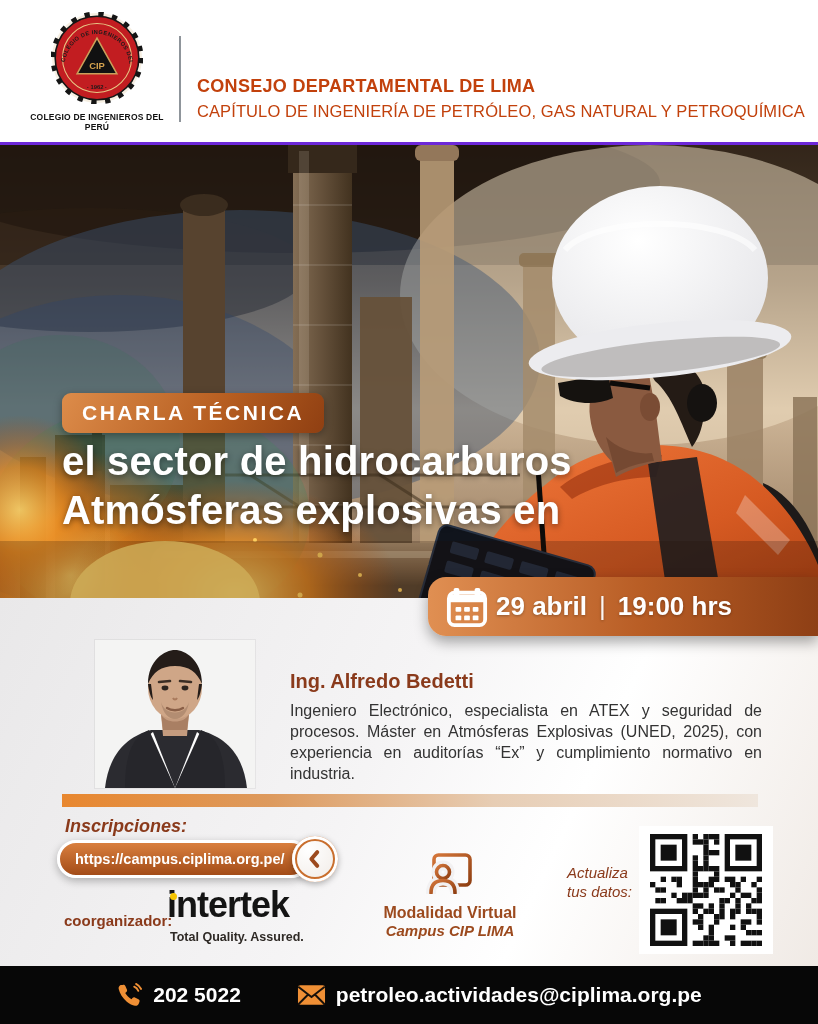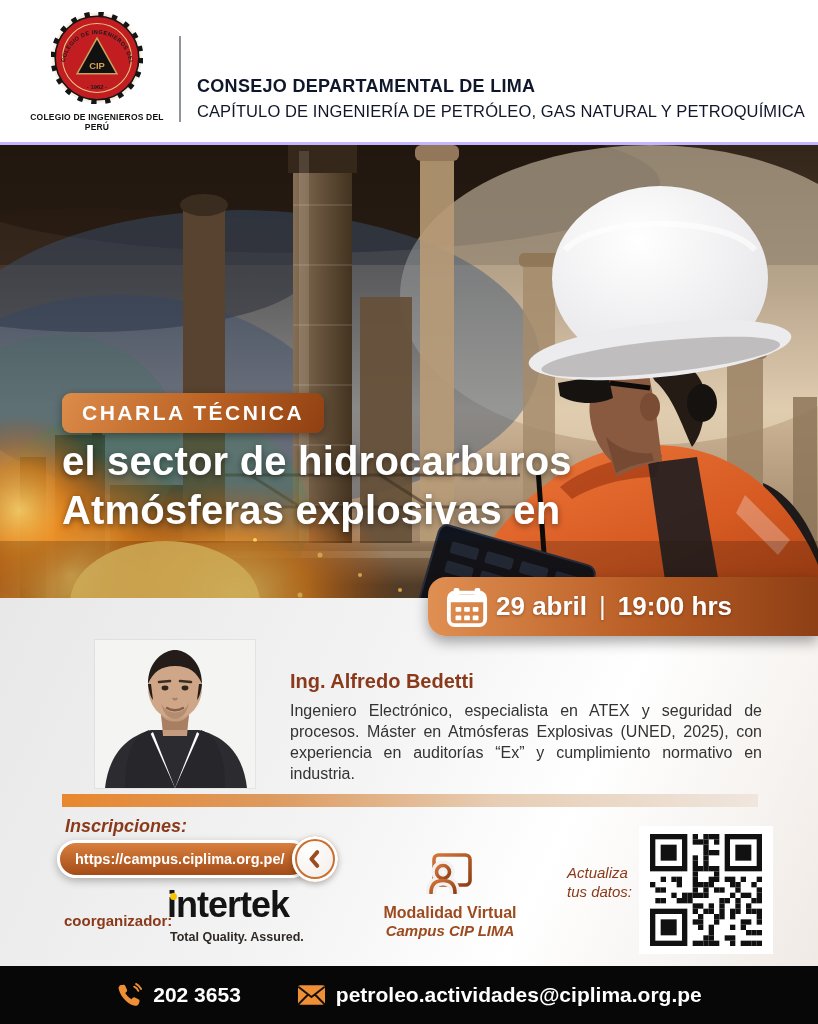--- a/index.html
+++ b/index.html
@@ -3,25 +3,25 @@
 <meta charset="utf-8">
 <style>
   html,body{margin:0;padding:0;background:#555;}
   .page{position:relative;width:818px;height:1024px;margin:0 auto;background:#fff;overflow:hidden;
         font-family:"Liberation Sans",sans-serif;}
   
   .header{position:absolute;left:0;top:0;width:818px;height:142px;background:#fff;}
   .logo-wrap{position:absolute;left:22px;top:12px;width:150px;text-align:center;}
   .logo-caption{margin-top:4px;font-size:8.5px;font-weight:bold;color:#111;letter-spacing:.2px;}
   .hdr-divider{position:absolute;left:179px;top:36px;width:2px;height:86px;background:#8f959b;}
-  .org-block{position:absolute;left:197px;top:76px;width:610px;color:#0f172a;}
+  .org-block{position:absolute;left:197px;top:76px;width:610px;color:#c2410c;}
   .org-line1{font-size:18px;font-weight:800;letter-spacing:.3px;}
   .org-line2{font-size:16.5px;font-weight:400;margin-top:5px;letter-spacing:.1px;}
   
-  .hero{position:absolute;left:0;top:142px;width:818px;height:456px;overflow:hidden;border-top:3px solid #c4b5fd;}
+  .hero{position:absolute;left:0;top:142px;width:818px;height:456px;overflow:hidden;border-top:3px solid #6d28d9;}
   .hero svg{position:absolute;left:0;top:0;}
   .hero-badge{position:absolute;left:62px;top:248px;padding:8px 20px;border-radius:9px;
       background:linear-gradient(120deg,#dd8c4a,#b55d20 60%,#8f3f12);
       color:#fff;font-size:21px;font-weight:800;letter-spacing:2.5px;
       box-shadow:0 3px 8px rgba(0,0,0,.35);}
   .hero-title{position:absolute;left:62px;top:292px;color:#fff;font-size:40px;font-weight:800;
       line-height:1.23;letter-spacing:.2px;text-shadow:0 2px 6px rgba(0,0,0,.45);}
   
   .date-ribbon{position:absolute;left:428px;top:577px;width:390px;height:59px;
       border-radius:18px 0 0 18px;display:flex;align-items:center;gap:8px;padding-left:18px;box-sizing:border-box;
@@ -469,21 +469,21 @@
         </svg>
     </div>
   </div>
 
   <div class="footer">
     <div class="footer-item">
       <svg width="27" height="27" viewBox="0 0 26 26">
         <path d="M4.5 2.8 C3 3.6 2.2 5 2.6 6.8 C3.5 11 6.4 15.6 10.4 18.9 C13 21 15.8 22.4 18.3 22.8 C20 23 21.4 22.2 22 20.6 L22.6 19 C23 18 22.6 17 21.6 16.5 L18.2 15 C17.4 14.6 16.5 14.8 15.9 15.5 L14.9 16.6 C12.6 15.3 10.2 12.9 8.9 10.6 L10 9.6 C10.7 9 10.9 8 10.5 7.2 L9 3.9 C8.5 2.9 7.4 2.5 6.4 2.9 Z" fill="#ef8f35"></path>
         <path d="M17.5 4.5 A8 8 0 0 1 21.5 8.5 M19.3 1.8 A11.5 11.5 0 0 1 24.2 6.7" stroke="#ef8f35" stroke-width="1.8" fill="none" stroke-linecap="round"></path>
       </svg>
-      <span>202 3653</span>
+      <span>202 5022</span>
     </div>
     <div class="footer-item">
       <svg width="29" height="22" viewBox="0 0 30 22">
         <rect x="1" y="1" width="28" height="20" rx="2.5" fill="#ef8f35"></rect>
         <path d="M2 3 L15 13 L28 3 M2 20 L11 11 M28 20 L19 11" stroke="#17110b" stroke-width="2" fill="none" stroke-linecap="round"></path>
       </svg>
       <span>petroleo.actividades@ciplima.org.pe</span>
     </div>
   </div>
 

